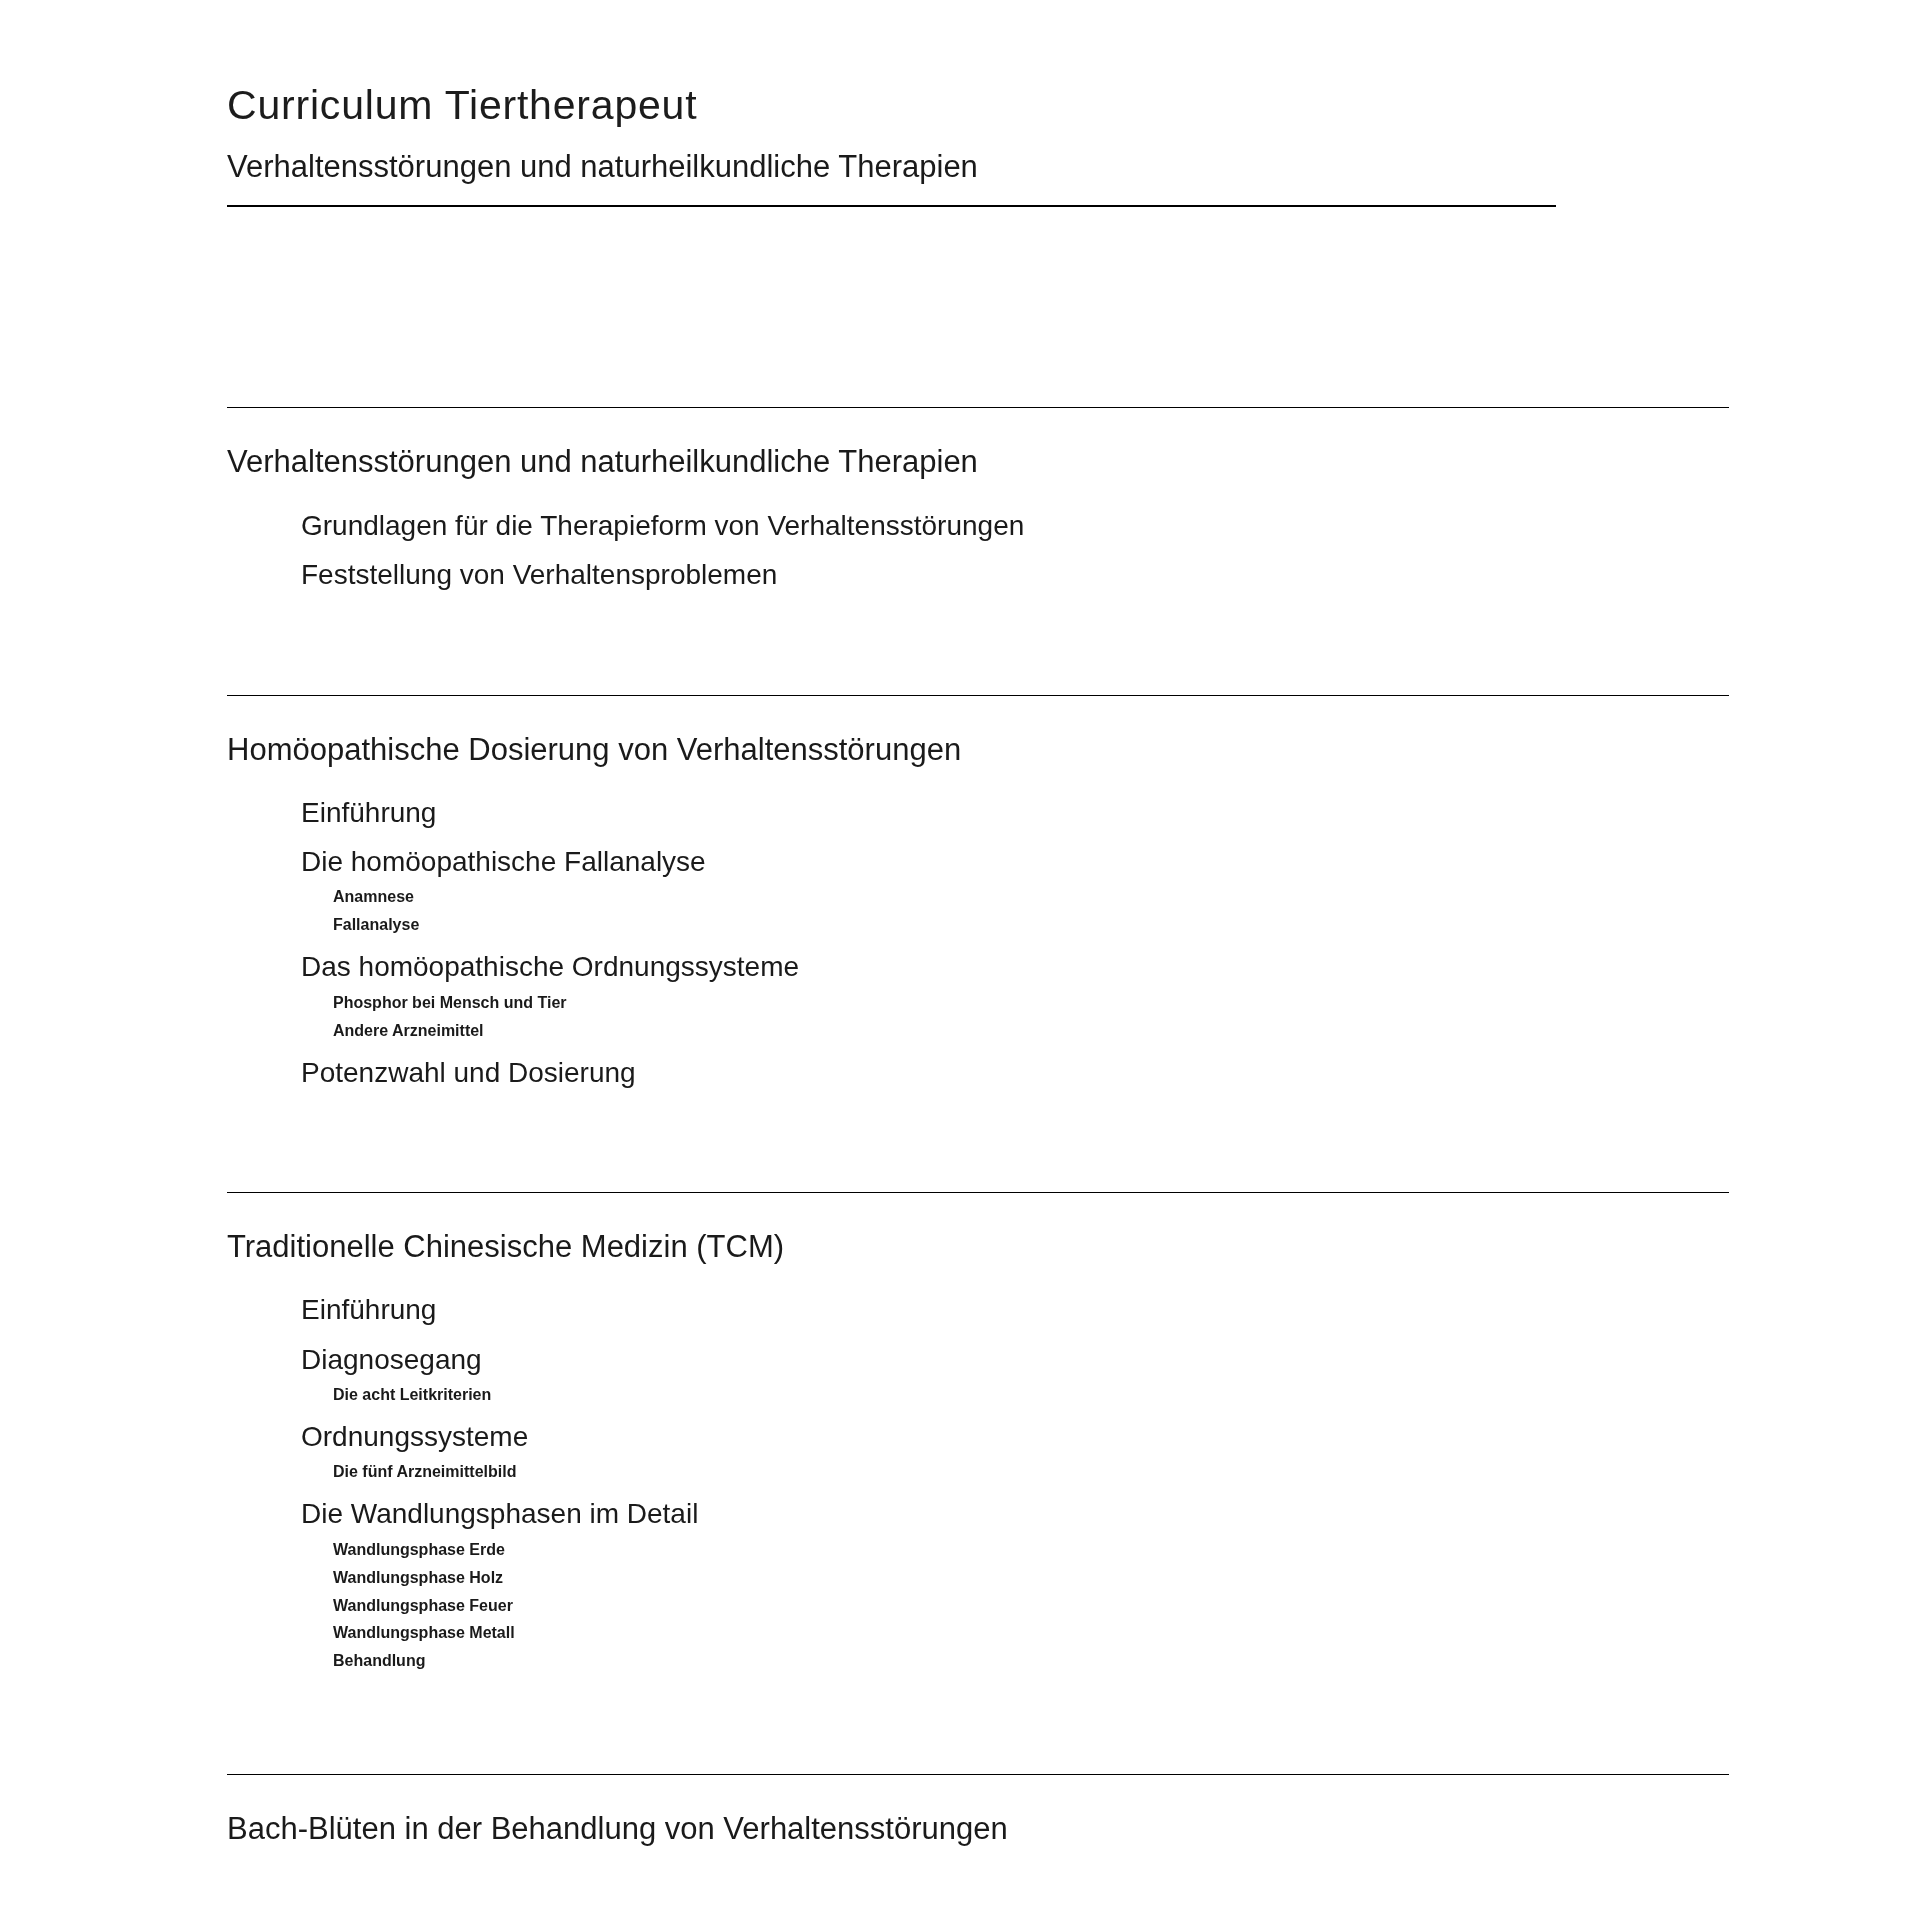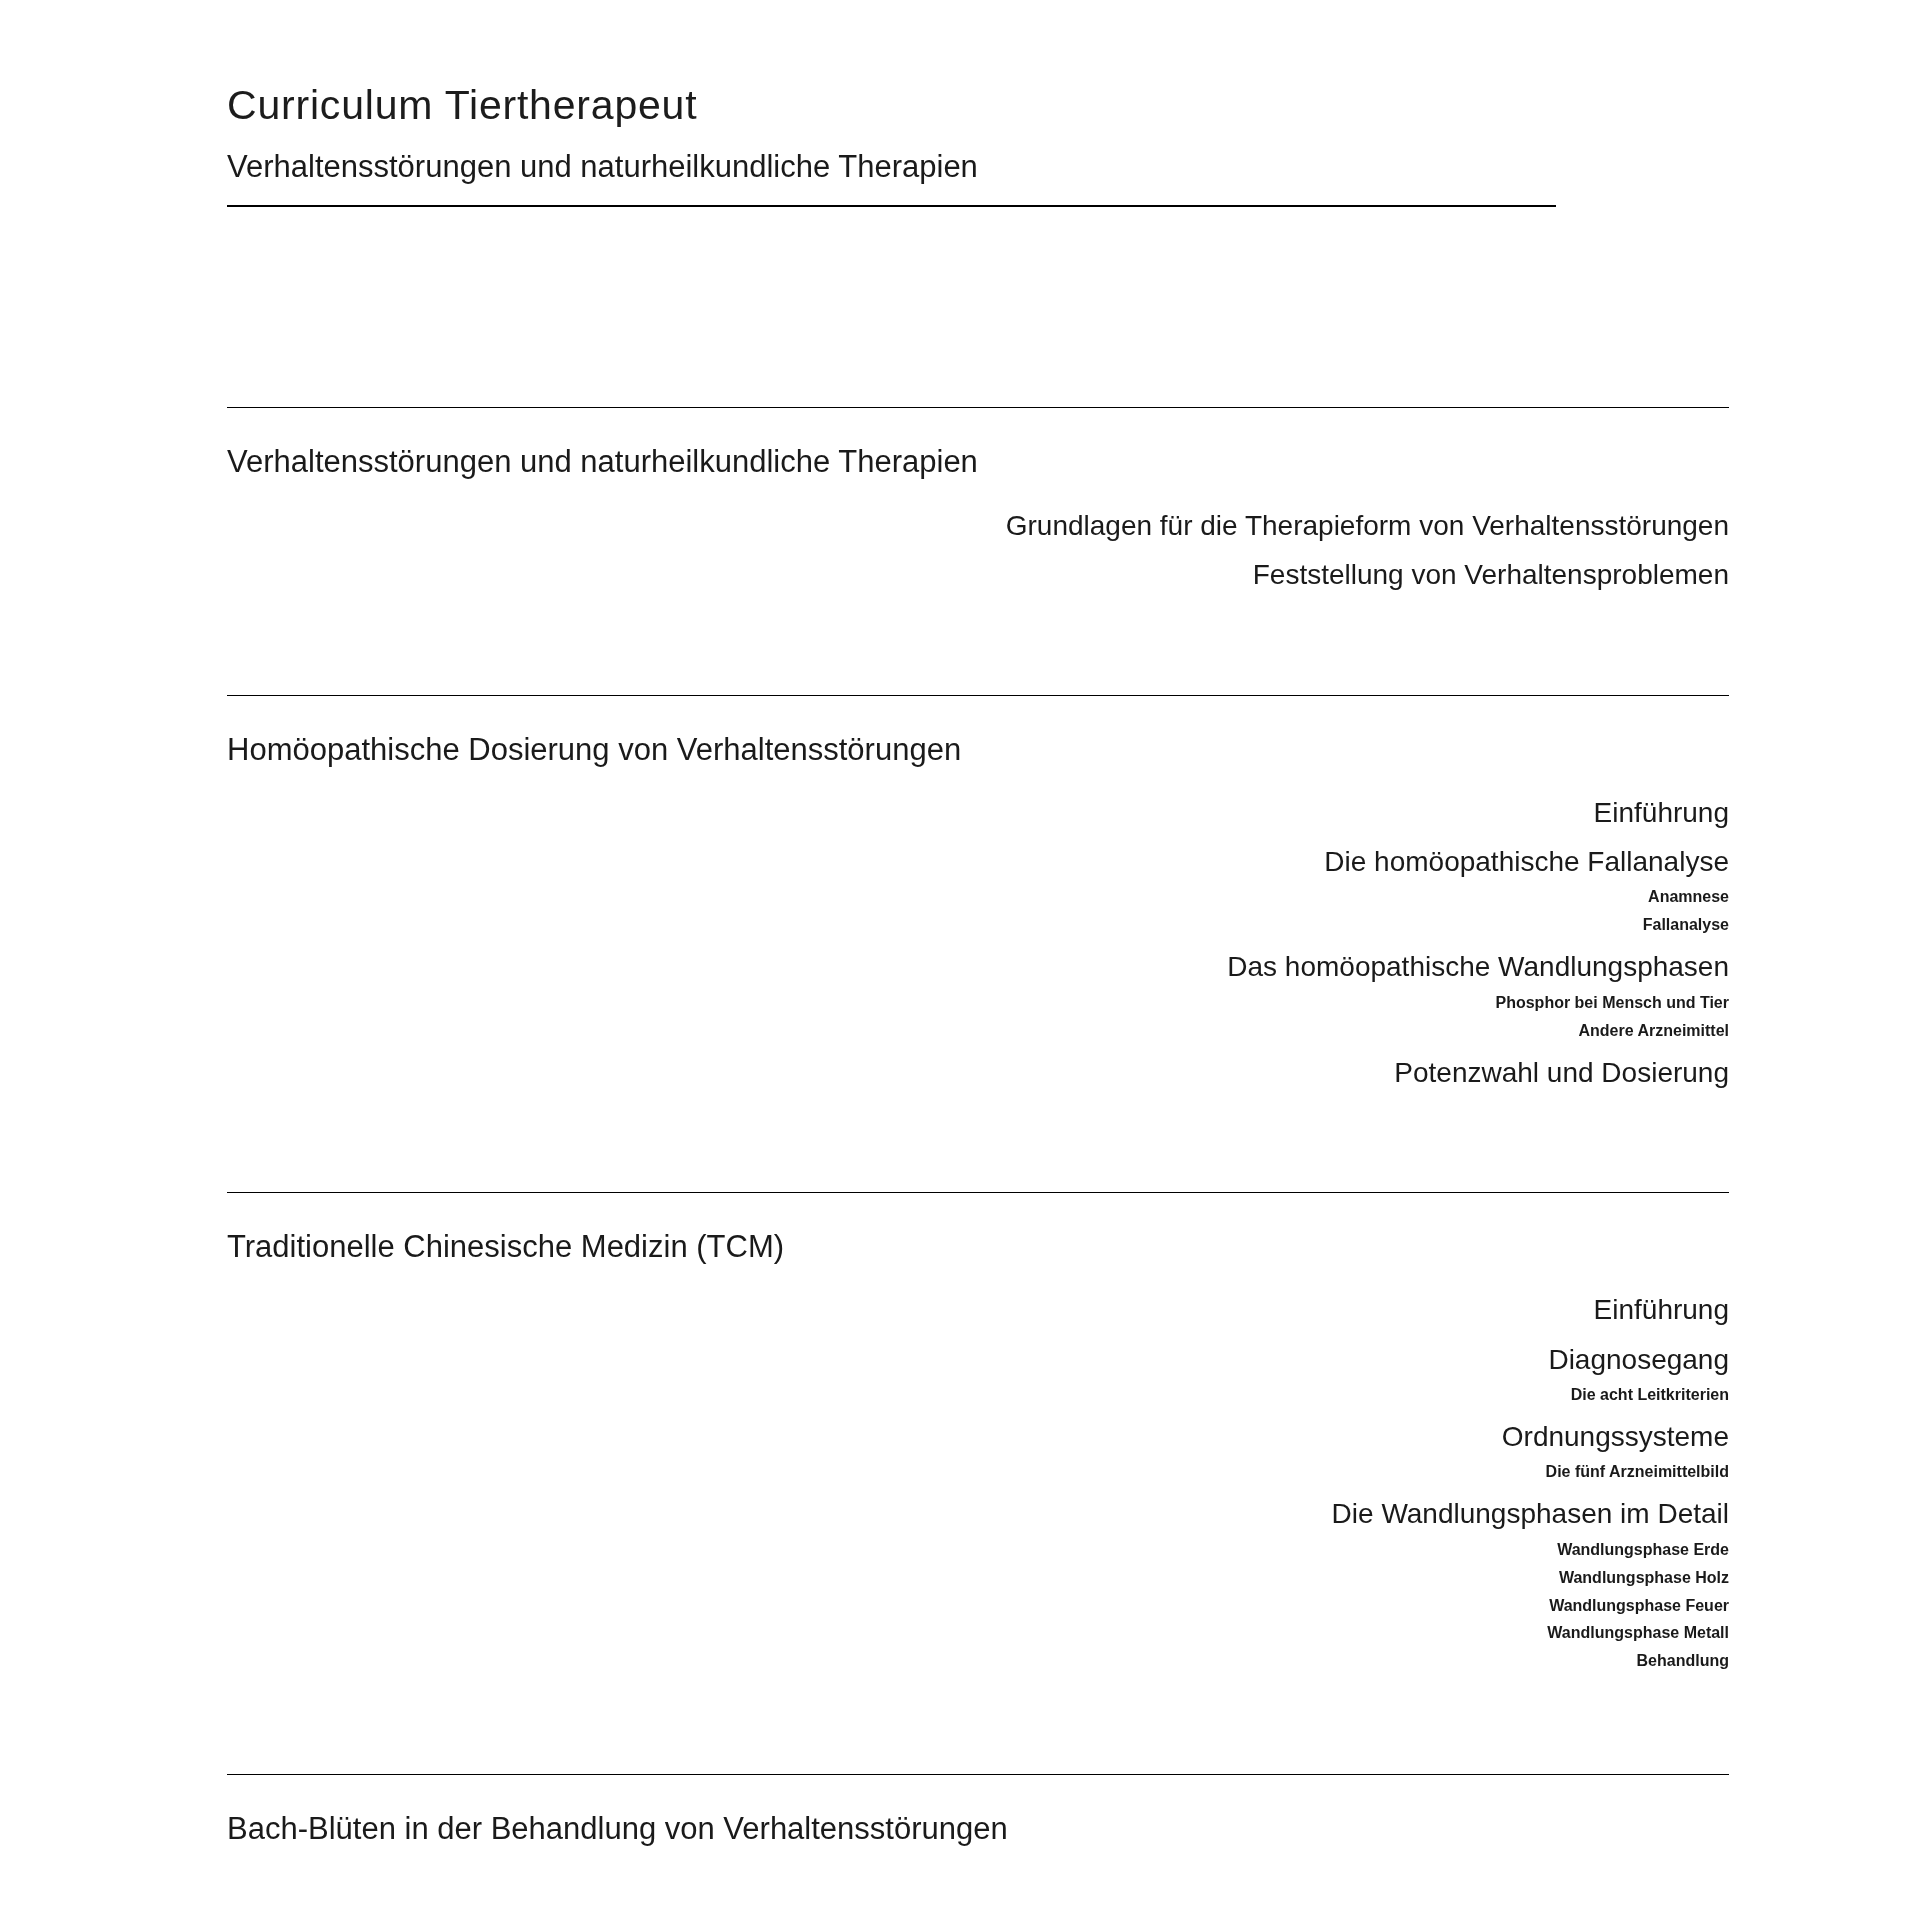--- a/index.html
+++ b/index.html
@@ -57,21 +57,20 @@
   .section-heading {
     font-size: 31px;
     line-height: 1.1;
     margin-top: 37px;
   }
   .items {
     margin-top: 31px;
   }
   .item {
     line-height: 1.1;
-    text-align: right;
   }
   .item.l1 {
     font-size: 28px;
     margin-left: 74px;
     margin-top: 18.5px;
   }
   .item.l2 {
     font-size: 16px;
     margin-left: 106px;
     margin-top: 10.4px;
@@ -104,21 +103,21 @@
           </div>
         </section>
         <section class="section">
           <div class="section-rule"></div>
           <div class="section-heading">Homöopathische Dosierung von Verhaltensstörungen</div>
           <div class="items">
             <div class="item l1">Einführung</div>
             <div class="item l1">Die homöopathische Fallanalyse</div>
             <div class="item l2">Anamnese</div>
             <div class="item l2">Fallanalyse</div>
-            <div class="item l1">Das homöopathische Wandlungsphasen</div>
+            <div class="item l1">Das homöopathische Ordnungssysteme</div>
             <div class="item l2">Phosphor bei Mensch und Tier</div>
             <div class="item l2">Andere Arzneimittel</div>
             <div class="item l1">Potenzwahl und Dosierung</div>
           </div>
         </section>
         <section class="section">
           <div class="section-rule"></div>
           <div class="section-heading">Traditionelle Chinesische Medizin (TCM)</div>
           <div class="items">
             <div class="item l1">Einführung</div>

